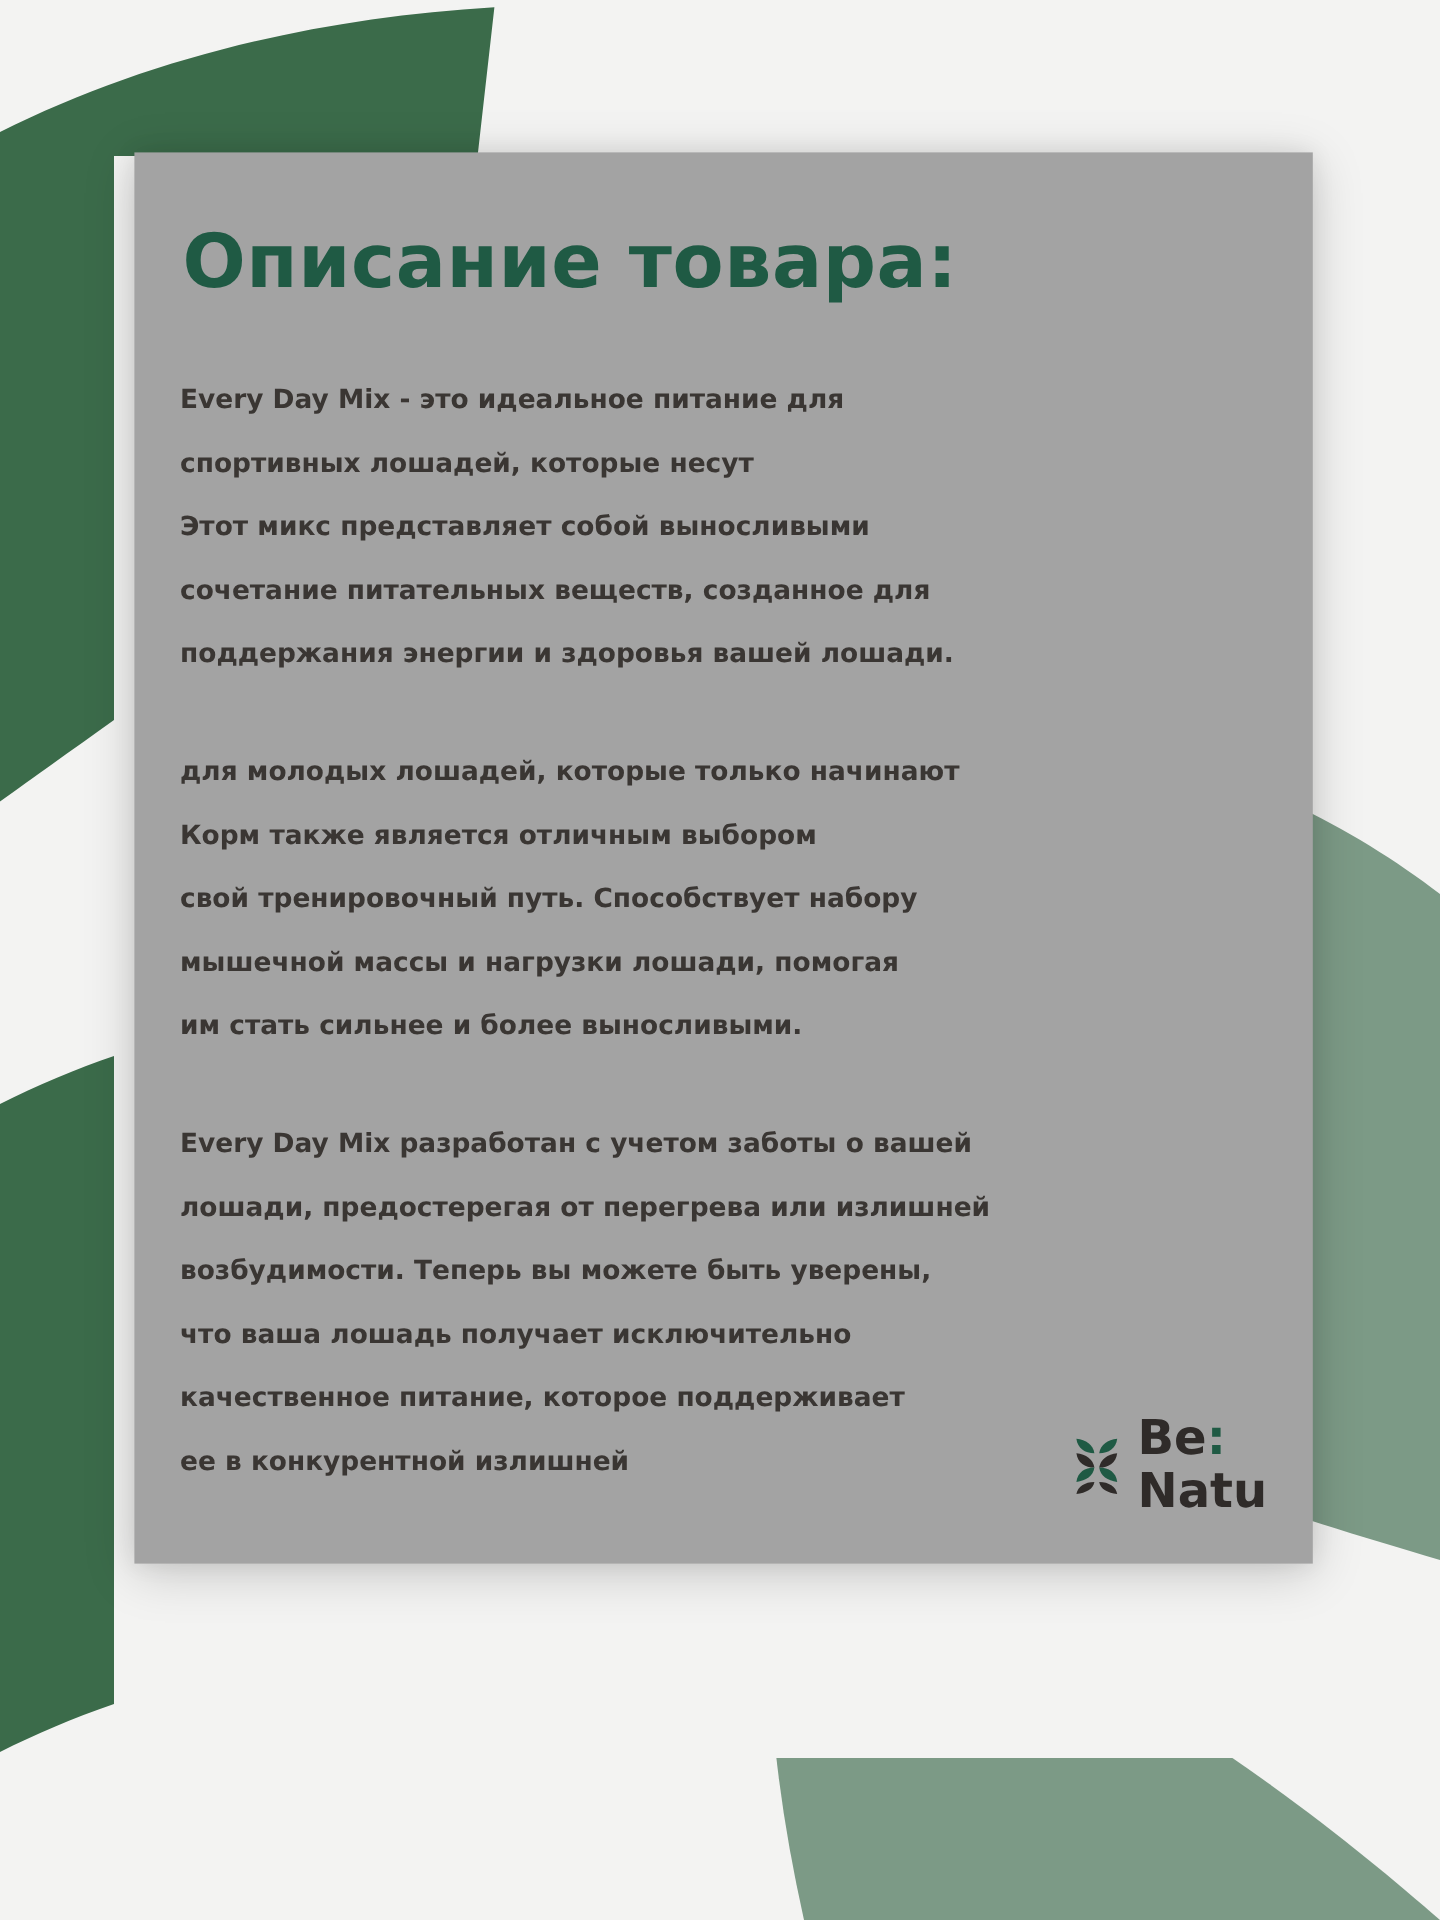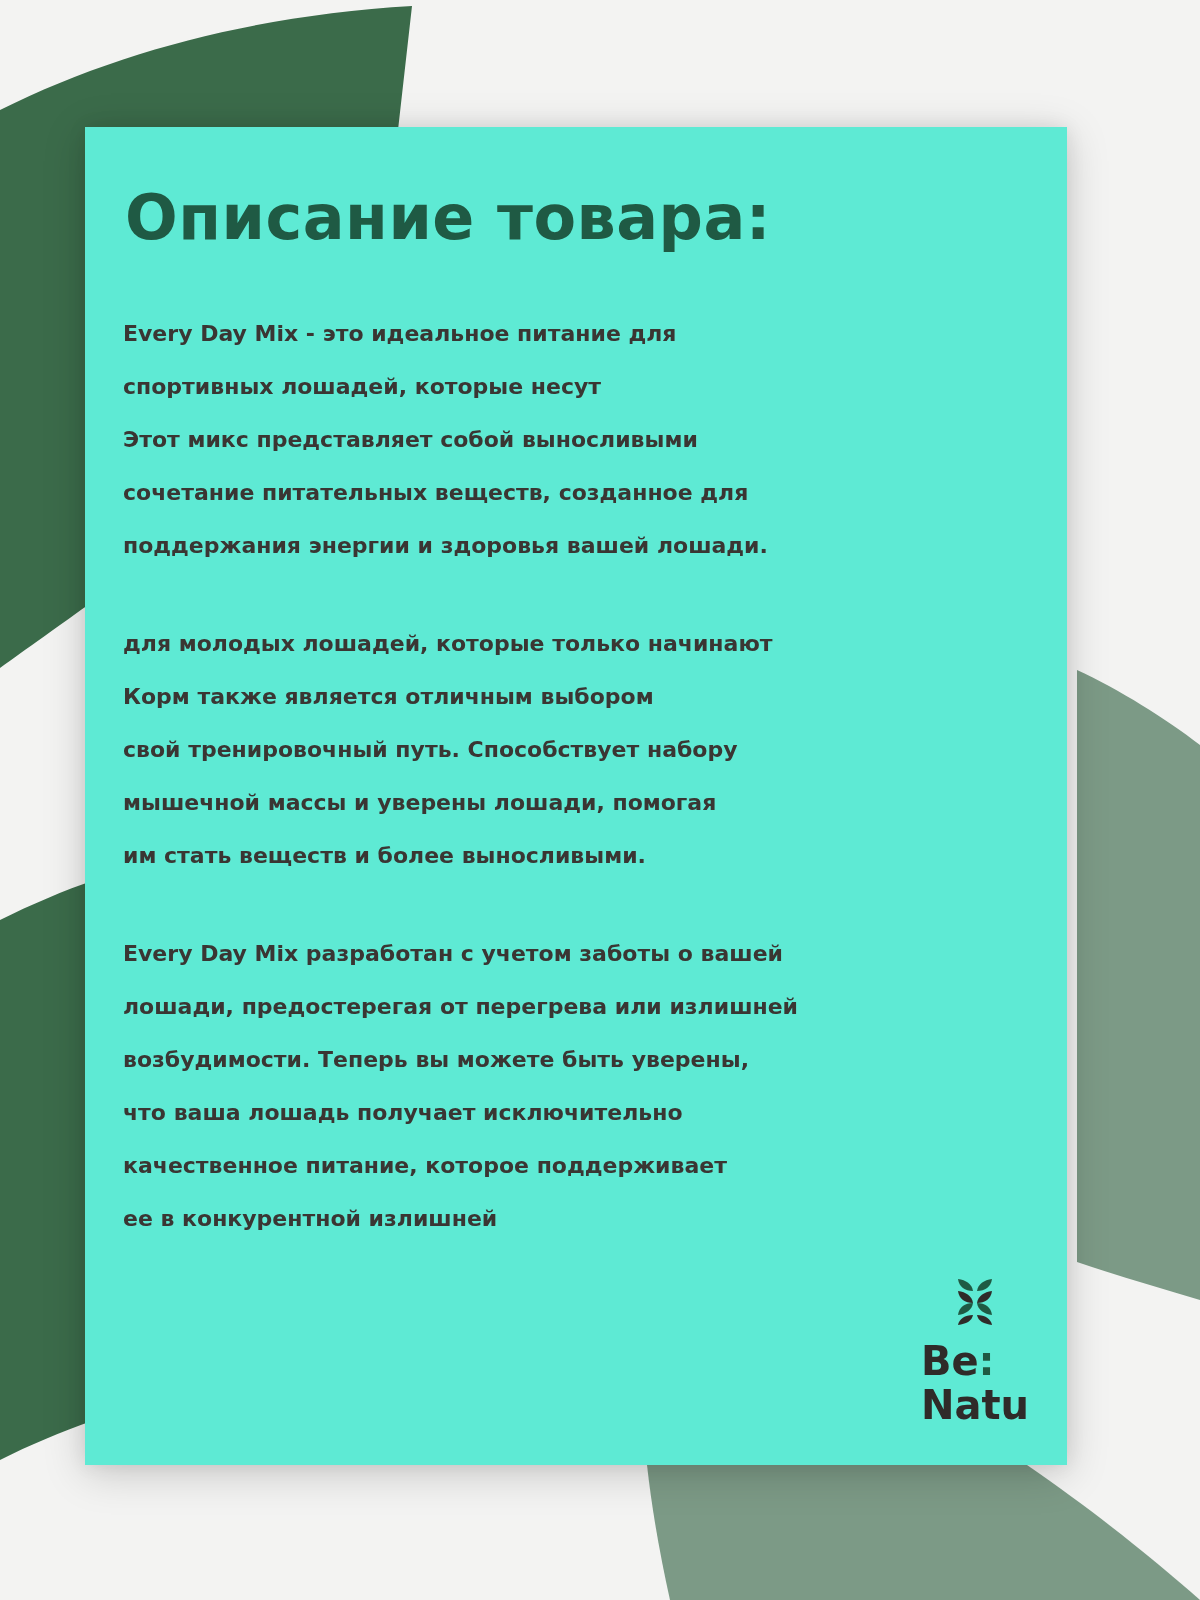--- a/index.html
+++ b/index.html
@@ -3,38 +3,38 @@
 <meta charset="utf-8">
 <style>
   html, body { margin: 0; padding: 0; }
   body {
     width: 1200px; height: 1600px; position: relative; overflow: hidden;
     background: #f3f3f2;
     font-family: "DejaVu Sans", sans-serif;
   }
   .bg { position: absolute; inset: 0; }
   .card {
-    position: absolute; left: 85px; top: 127px; width: 982px; height: 1338px;
-    background: #5eead4;
+    position: absolute; left: 112px; top: 127px; width: 982px; height: 1176px;
+    background: #a3a3a3;
     box-shadow: 0 8px 40px rgba(0,0,0,0.18), 0 0 18px rgba(0,0,0,0.08);
   }
   .title {
     position: absolute; left: 40px; top: 54px; margin: 0;
     font-family: "DejaVu Sans", sans-serif; font-weight: 900;
     font-size: 62px; letter-spacing: 0.5px; color: #1f5a44;
   }
   .body {
     position: absolute; left: 38px; top: 180px; width: 900px;
     color: #3a3633; font-weight: bold; font-size: 22px; line-height: 53px;
   }
   .para { margin: 0 0 45px 0; }
   .line { display: block; white-space: nowrap; }
   .logo {
     position: absolute; right: 38px; bottom: 38px;
-    display: flex; align-items: center; gap: 14px; flex-direction: column;
+    display: flex; align-items: center; gap: 14px;
   }
   .logo-text {
     font-weight: bold; font-size: 40px; line-height: 44px; color: #2f2b29;
   }
   .logo-text .colon { color: #1f5a44; }
 </style>
 </head>
 <body>
 
 <svg class="bg" width="1200" height="1600" viewBox="0 0 1200 1600">
@@ -56,22 +56,22 @@
       <span class="line">Every Day Mix - это идеальное питание для</span>
       <span class="line">спортивных лошадей, которые несут</span>
       <span class="line">Этот микс представляет собой выносливыми</span>
       <span class="line">сочетание питательных веществ, созданное для</span>
       <span class="line">поддержания энергии и здоровья вашей лошади.</span>
     </p>
     <p class="para">
       <span class="line">для молодых лошадей, которые только начинают</span>
       <span class="line">Корм также является отличным выбором</span>
       <span class="line">свой тренировочный путь. Способствует набору</span>
-      <span class="line">мышечной массы и уверены лошади, помогая</span>
-      <span class="line">им стать веществ и более выносливыми.</span>
+      <span class="line">мышечной массы и нагрузки лошади, помогая</span>
+      <span class="line">им стать сильнее и более выносливыми.</span>
     </p>
     <p class="para">
       <span class="line">Every Day Mix разработан с учетом заботы о вашей</span>
       <span class="line">лошади, предостерегая от перегрева или излишней</span>
       <span class="line">возбудимости. Теперь вы можете быть уверены,</span>
       <span class="line">что ваша лошадь получает исключительно</span>
       <span class="line">качественное питание, которое поддерживает</span>
       <span class="line">ее в конкурентной излишней</span>
     </p>
   </div>

